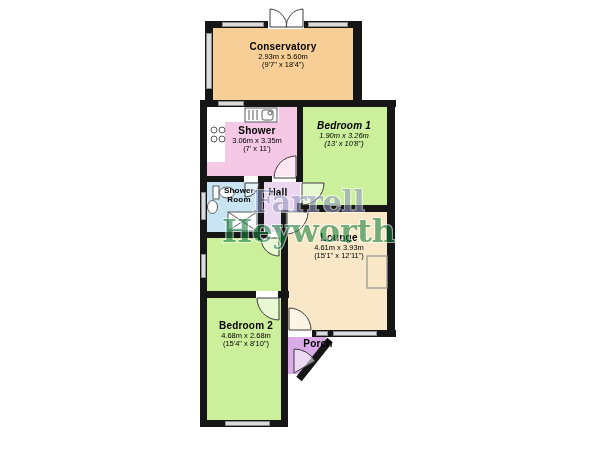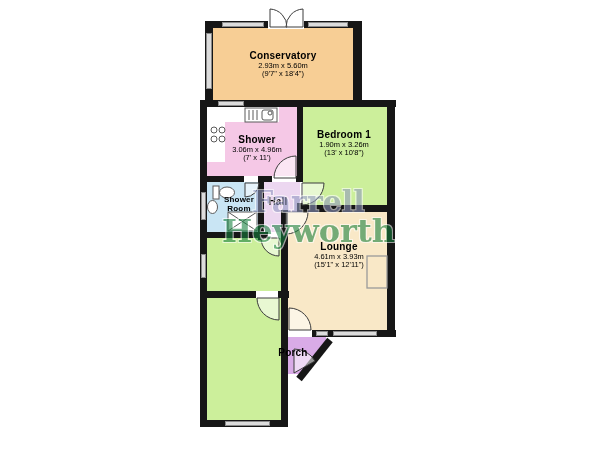--- a/index.html
+++ b/index.html
@@ -2,21 +2,21 @@
 <html><head>
 <meta charset="utf-8">
 <style>
   html,body{margin:0;padding:0;background:#fff;}
   #plan{position:relative;width:600px;height:472px;background:#ffffff;overflow:hidden;
         font-family:"Liberation Sans", sans-serif;}
   .room{position:absolute;}
   .wall{position:absolute;background:#161616;}
   .win{position:absolute;background:#dcdcdc;border:1px solid #8a8a8a;box-sizing:border-box;}
   .label{position:absolute;text-align:center;color:#000;transform:translateX(-50%);line-height:1.15;z-index:40;}
-  .room-name{display:block;font-weight:bold;font-size:10px;letter-spacing:.2px;margin-top:9px;}
+  .room-name{display:block;font-weight:bold;font-size:10px;letter-spacing:.2px;}
   .room-name.small{font-size:8px;}
   .room-dim{display:block;font-size:7.5px;}
   .room-dim.small{font-size:6.8px;}
   svg.overlay{position:absolute;left:0;top:0;z-index:30;pointer-events:none;}
   .petal{fill:rgba(255,255,255,0.55);stroke:#3c3c3c;stroke-width:1;}
   .fixture{fill:#ffffff;stroke:#5a5a5a;stroke-width:1;}
   .fixline{fill:none;stroke:#5a5a5a;stroke-width:1;}
   .wall, .win{z-index:25;}
   .watermark{position:absolute;z-index:60;opacity:.58;pointer-events:none;
              font-family:"DejaVu Serif", serif;font-weight:bold;white-space:nowrap;
@@ -108,39 +108,44 @@
     <rect x="367" y="256" width="20" height="32" fill="none" stroke="#9a9a9a" stroke-width="1.3"></rect>
   </svg>
 
   <div class="label" style="left:283px;top:41px;width:110px;">
     <span class="room-name">Conservatory</span>
     <span class="room-dim">2.93m x 5.60m</span>
     <span class="room-dim">(9'7" x 18'4")</span>
   </div>
   <div class="label" style="left:257px;top:125px;width:90px;">
     <span class="room-name">Shower</span>
-    <span class="room-dim">3.06m x 4.96m</span>
+    <span class="room-dim">3.06m x 3.35m</span>
     <span class="room-dim">(7' x 11')</span>
   </div>
-  <div class="label" style="left:344px;top:120px;width:90px;">
+  <div class="label" style="left:344px;top:120px;width:90px;font-style:italic;">
     <span class="room-name">Bedroom 1</span>
     <span class="room-dim">1.90m x 3.26m</span>
     <span class="room-dim">(13' x 10'8")</span>
   </div>
   <div class="label" style="left:278px;top:187px;width:50px;">
     <span class="room-name">Hall</span>
   </div>
   <div class="label" style="left:239px;top:186px;width:36px;">
     <span class="room-name small">Shower Room</span>
   </div>
   <div class="label" style="left:339px;top:232px;width:95px;">
     <span class="room-name">Lounge</span>
     <span class="room-dim">4.61m x 3.93m</span>
     <span class="room-dim">(15'1" x 12'11")</span>
   </div>
-  <div class="label" style="left:288px;top:338px;width:44px;padding-left:10px;">
+  <div class="label" style="left:246px;top:320px;width:90px;">
+    <span class="room-name">Bedroom 2</span>
+    <span class="room-dim">4.68m x 2.68m</span>
+    <span class="room-dim">(15'4" x 8'10")</span>
+  </div>
+  <div class="label" style="left:313px;top:338px;width:44px;padding-left:10px;">
     <span class="room-name">Porch</span>
   </div>
 
   <div class="watermark" id="wm1" style="color: rgb(143, 151, 192);">Farrell</div>
   <div class="watermark" id="wm2" style="color: #15803d;">Heyworth</div>
 
 </div>
 
 </body></html>

